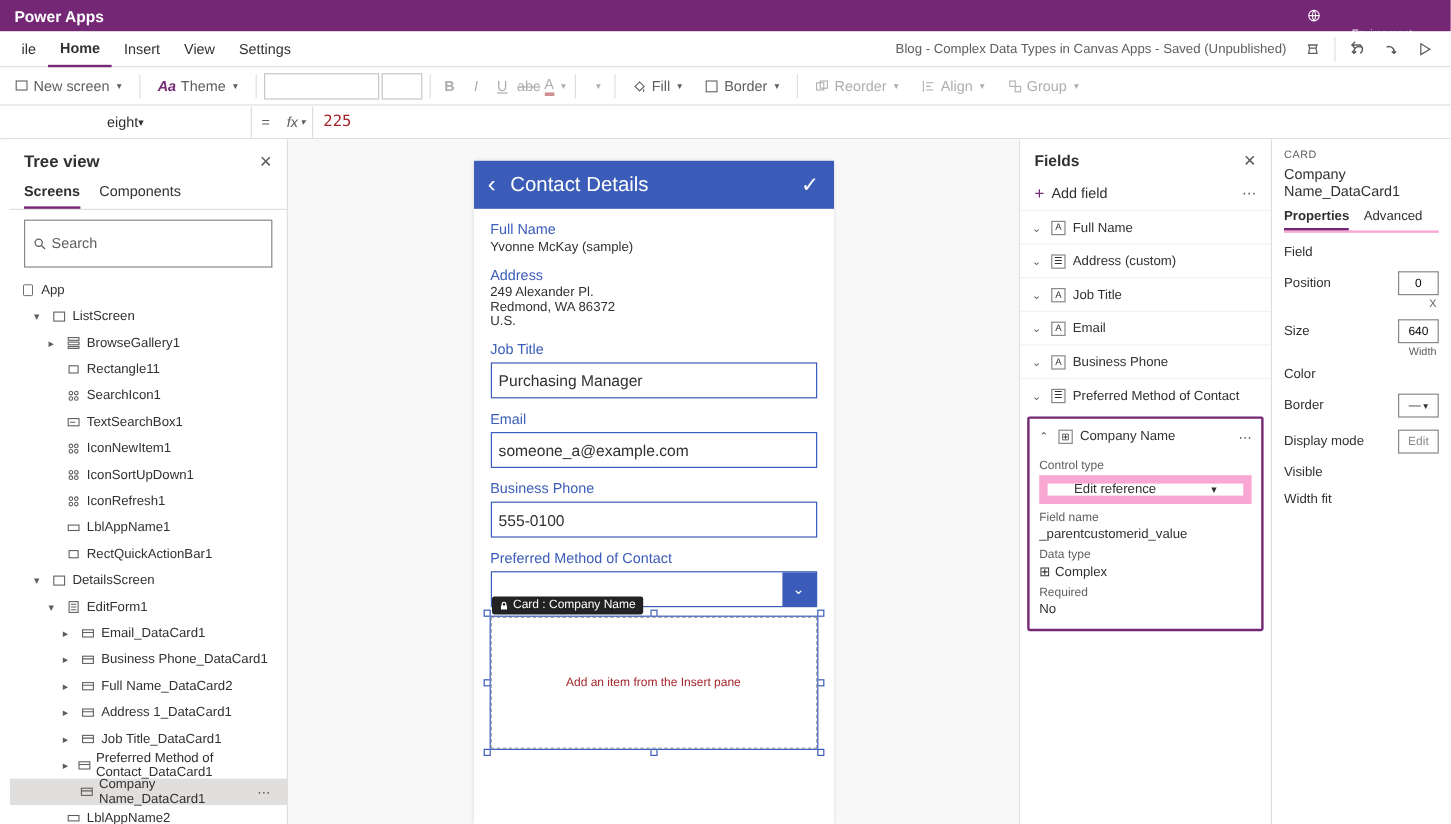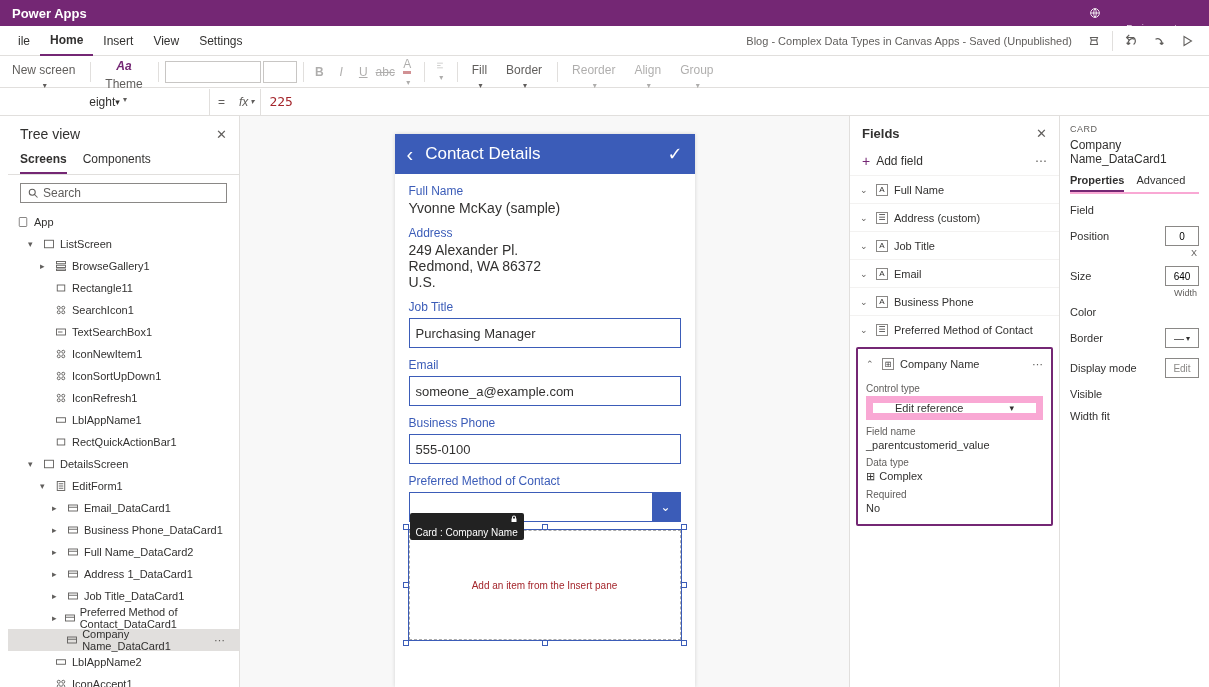--- a/index.html
+++ b/index.html
@@ -17,21 +17,21 @@
 
 .menu-bar { height: 30px; display: flex; align-items: center; padding: 0 8px; border-bottom: 1px solid #e1dfdd; }
 .menu-bar .menu-item { padding: 0 10px; height: 30px; display: flex; align-items: center; font-size: 12px; cursor: pointer; }
 .menu-bar .menu-item.active { border-bottom: 2px solid #742774; font-weight: 600; }
 .menu-bar .spacer { flex: 1; }
 .menu-bar .doc-title { font-size: 11px; color: #605e5c; padding-right: 8px; }
 .menu-bar .icon-btn { width: 28px; height: 28px; display: flex; align-items: center; justify-content: center; cursor: pointer; }
 
 
 .toolbar { height: 32px; display: flex; align-items: center; padding: 0 4px; border-bottom: 1px solid #e1dfdd; gap: 2px; }
-.tool-btn { height: 26px; padding: 0 8px; display: flex; align-items: center; gap: 4px; font-size: 12px; color: #605e5c; cursor: pointer; border-right: 1px solid transparent; flex-direction: column; }
+.tool-btn { height: 26px; padding: 0 8px; display: flex; align-items: center; gap: 4px; font-size: 12px; color: #605e5c; cursor: pointer; border-right: 1px solid transparent; }
 .tool-btn.dd::after { content: "▾"; font-size: 8px; margin-left: 2px; }
 .tool-sep { width: 1px; height: 20px; background: #e1dfdd; margin: 0 4px; }
 .tool-btn.disabled { opacity: 0.5; }
 .font-box { width: 96px; height: 22px; border: 1px solid #c8c6c4; }
 .size-box { width: 34px; height: 22px; border: 1px solid #c8c6c4; }
 .icon-sq { width: 20px; height: 20px; display: flex; align-items: center; justify-content: center; }
 
 
 .formula-row { height: 28px; display: flex; align-items: center; border-bottom: 1px solid #e1dfdd; }
 .prop-select { width: 210px; height: 26px; border: none; border-right: 1px solid #e1dfdd; padding: 0 8px; display: flex; align-items: center; justify-content: center; font-size: 12px; }
@@ -39,27 +39,27 @@
 .fx { font-style: italic; color: #605e5c; padding: 0 6px; display: flex; align-items: center; border-right: 1px solid #e1dfdd; height: 26px; }
 .fx::after { content: "▾"; font-size: 8px; margin-left: 2px; }
 .formula-input { flex: 1; padding: 0 8px; color: #a4262c; font-size: 13px; font-family: Consolas, monospace; }
 
 
 .main { display: flex; height: calc(687px - 26px - 30px - 32px - 28px); }
 
 
 .tree-panel { width: 232px; border-right: 1px solid #e1dfdd; display: flex; flex-direction: column; background: #fff; margin-left: 8px; }
 .tree-header { padding: 10px 12px 6px; display: flex; align-items: center; }
-.tree-header h3 { font-size: 14px; font-weight: 400; flex: 1; }
+.tree-header h3 { font-size: 14px; font-weight: 700; flex: 1; }
 .close-x { cursor: pointer; color: #605e5c; font-size: 13px; }
 .tree-tabs { display: flex; padding: 0 12px; gap: 16px; border-bottom: 1px solid #e1dfdd; }
 .tree-tab { padding: 4px 0 6px; font-size: 12px; cursor: pointer; }
 .tree-tab.active { border-bottom: 2px solid #742774; font-weight: 600; }
 .search-wrap { padding: 8px 12px; }
-.search-box { width: 100%; height: 20px; border: 1px solid #8a8886; display: flex; align-items: center; padding: 0 6px; gap: 4px; font-size: 12px; color: #605e5c; }
+.search-box { width: 100%; height: 40px; border: 1px solid #8a8886; display: flex; align-items: center; padding: 0 6px; gap: 4px; font-size: 12px; color: #605e5c; }
 .tree-body { flex: 1; overflow: auto; padding-bottom: 8px; }
 .tree-node { display: flex; align-items: center; height: 22px; padding: 0 8px; font-size: 11px; cursor: pointer; gap: 4px; }
 .tree-node.selected { background: #e1dfdd; }
 .tree-node .chev { width: 10px; font-size: 9px; color: #605e5c; }
 .tree-node .ticon { width: 14px; height: 14px; display: flex; align-items: center; justify-content: center; font-size: 10px; }
 .indent-0 { padding-left: 8px; }
 .indent-1 { padding-left: 20px; }
 .indent-2 { padding-left: 32px; }
 .indent-3 { padding-left: 44px; }
 .tree-node .dots { margin-left: auto; color: #605e5c; padding-right: 6px; }
@@ -69,30 +69,30 @@
 .phone-frame { width: 300px;  background: #fff; box-shadow: 0 0 4px rgba(0,0,0,0.15); position: relative; }
 .phone-header { height: 40px; background: #3b5998; background: #3b5fbf; color: #fff; display: flex; align-items: center; padding: 0 12px; gap: 12px; }
 .phone-header { background: #3956a5; }
 .phone-header { background: #3b5cb8; }
 .phone-header .back { font-size: 20px; }
 .phone-header .title { font-size: 17px; flex: 1; }
 .phone-header .check { font-size: 18px; }
 .form-body { padding: 4px 14px; }
 .form-label { color: #2b3a67; font-size: 12px; margin-top: 6px; }
 .form-label.blue { color: #3b5cb8; }
-.form-value { font-size: 14px; color: #323130; margin-top: 2px; }
+.form-value { font-size: 11px; color: #323130; margin-top: 2px; }
 .form-input { width: 100%; height: 30px; border: 1px solid #3b5cb8; margin-top: 4px; padding: 0 6px; font-size: 13px; display: flex; align-items: center; }
 .form-dropdown { width: 100%; height: 30px; border: 1px solid #3b5cb8; margin-top: 4px; display: flex; }
 .form-dropdown .dd-body { flex: 1; }
 .form-dropdown .dd-arrow { width: 28px; background: #3b5cb8; color: #fff; display: flex; align-items: center; justify-content: center; }
 .card-placeholder { border: 1px dashed #aaa; height: 110px; margin-top: 8px; display: flex; align-items: center; justify-content: center; font-size: 10px; color: #a4262c; position: relative; }
 .card-placeholder.selected { outline: 1px solid #3b5cb8; }
 .selection-handles { position: absolute; inset: -4px; pointer-events: none; }
 .handle { width: 6px; height: 6px; border: 1px solid #3b5cb8; background: #fff; position: absolute; }
-.lock-tag { position: absolute; top: -18px; left: 0; background: #222; color: #fff; font-size: 10px; padding: 2px 6px; border-radius: 2px; display: flex; align-items: flex-end; gap: 4px; flex-direction: column; }
+.lock-tag { position: absolute; top: -18px; left: 0; background: #222; color: #fff; font-size: 10px; padding: 2px 6px; border-radius: 2px; display: flex; align-items: center; gap: 4px; }
 
 
 .fields-panel { width: 210px; border-left: 1px solid #e1dfdd; background: #fff; display: flex; flex-direction: column; }
 .fields-header { padding: 10px 12px 6px; display: flex; align-items: center; }
 .fields-header h3 { font-size: 13px; font-weight: 600; flex: 1; }
 .add-field { padding: 6px 12px; display: flex; align-items: center; gap: 6px; font-size: 12px; color: #323130; cursor: pointer; }
 .add-field .plus { color: #742774; font-size: 14px; }
 .field-list { flex: 1; overflow: auto; }
 .field-row { height: 28px; display: flex; align-items: center; padding: 0 10px; gap: 6px; font-size: 11px; border-top: 1px solid #f3f2f1; cursor: pointer; }
 .field-row .chev { font-size: 9px; color: #605e5c; width: 10px; }

